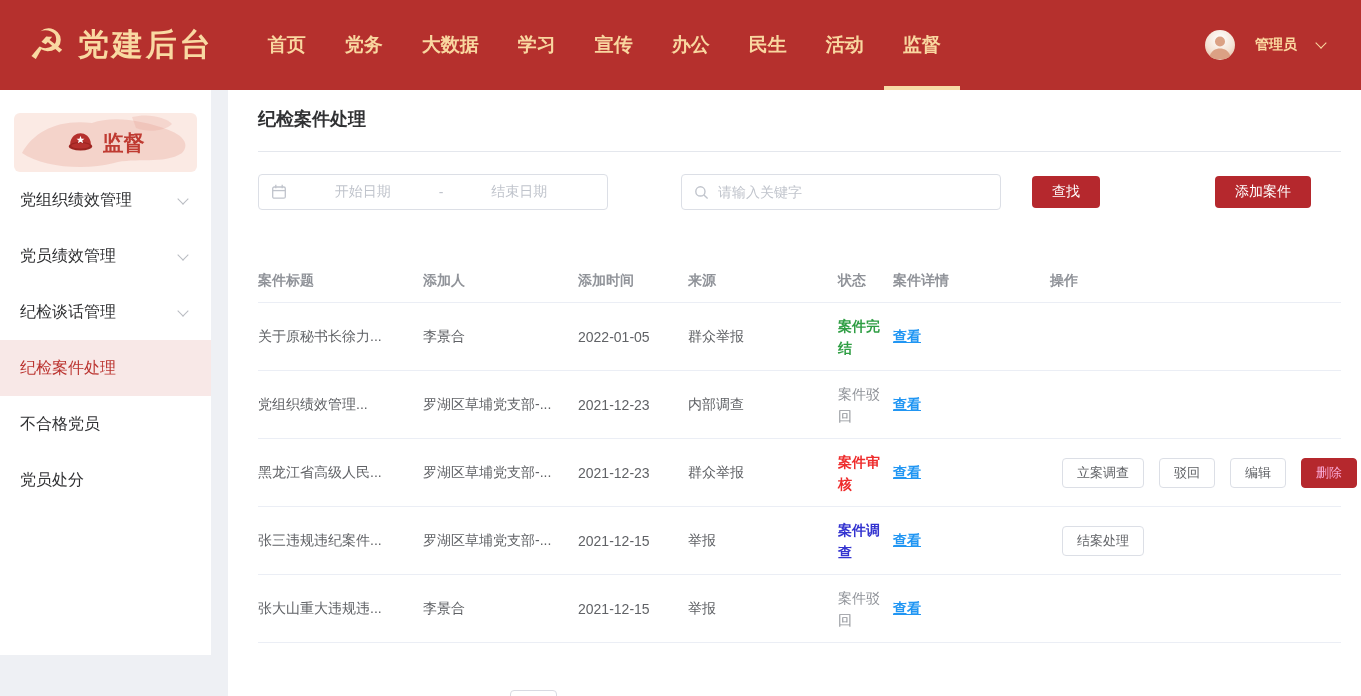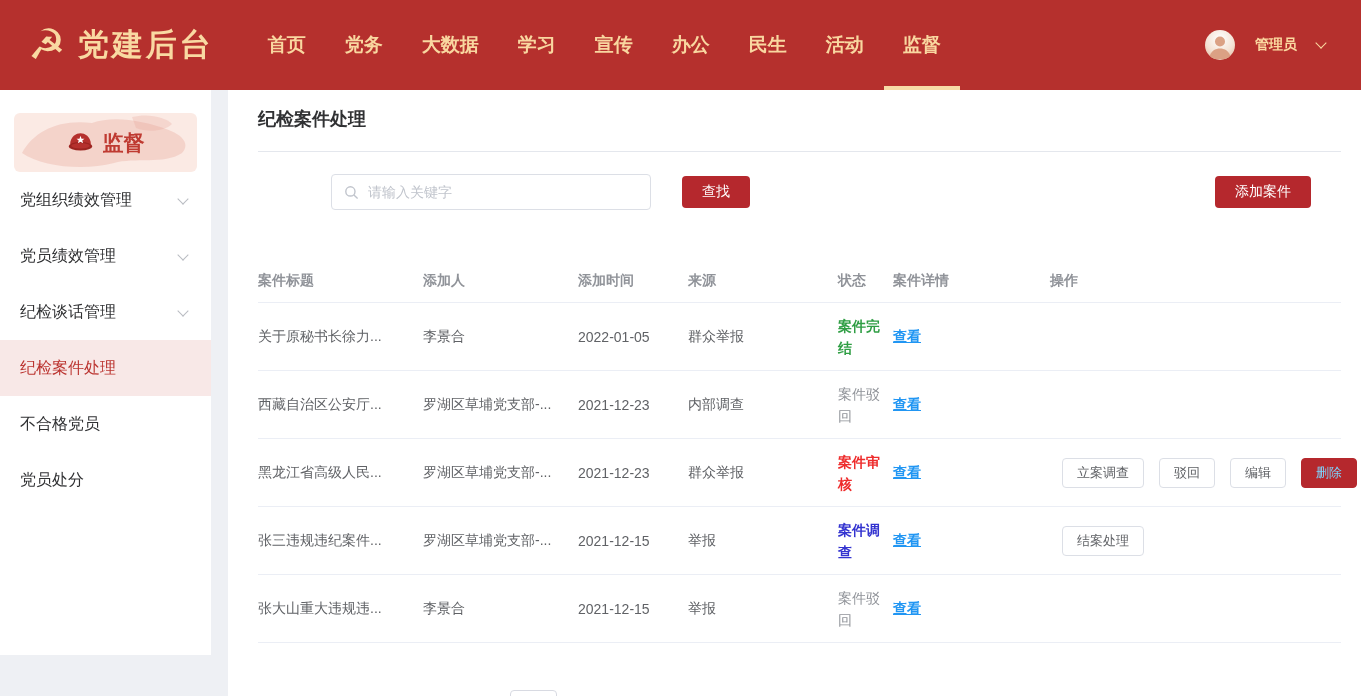--- a/index.html
+++ b/index.html
@@ -47,21 +47,21 @@
   
   .table{margin-top:50px;}
   .trow{display:grid;grid-template-columns:165px 155px 110px 150px 55px 157px 1fr;align-items:center;}
   .thead{height:42px;border-bottom:1px solid #ebeef5;color:#909399;font-size:14px;font-weight:bold;}
   .tr{height:67px;border-bottom:1px solid #ebeef5;font-size:14px;color:#606266;}
   .status{line-height:22px;display:inline-block;}
   .st-bold{font-weight:bold;}
   .view-link{color:#2196f3;font-weight:bold;text-decoration:underline;cursor:pointer;display:inline-block;}
   .ops{display:flex;gap:15px;align-items:center;padding-left:12px;}
   .btn-sm{height:30px;padding:0 14px;border:1px solid #dcdfe6;background:#fff;color:#606266;font-size:13px;border-radius:4px;cursor:pointer;font-family:inherit;white-space:nowrap;}
-  .btn-sm.danger{background:#b5282d;border-color:#b5282d;color:#7dd3fc;}
+  .btn-sm.danger{background:#b5282d;border-color:#b5282d;color:#f9a8d4;}
   
   .page-stub{position:absolute;left:510px;top:690px;width:47px;height:26px;background:#fff;border:1px solid #d8dae2;border-radius:4px;box-sizing:border-box;}
 </style>
 </head>
 <body>
 
 <div class="page">
 
   <header class="header">
     <div class="logo">
@@ -130,20 +130,33 @@
           <span>党员处分</span>
         </div>
       </div>
   </aside>
 
   <main class="content">
     <h1 class="page-title">纪检案件处理</h1>
     <div class="title-divider"></div>
 
     <div class="filters">
+      <div class="date-range">
+        <span style="display:inline-flex;">
+          <svg width="16" height="16" viewBox="0 0 16 16" fill="none" stroke="#c0c4cc" stroke-width="1.3">
+            <rect x="1.7" y="3" width="12.6" height="11.2" rx="1.5"></rect>
+            <line x1="4.8" y1="0.8" x2="4.8" y2="4.2"></line>
+            <line x1="11.2" y1="0.8" x2="11.2" y2="4.2"></line>
+            <line x1="1.7" y1="6.6" x2="14.3" y2="6.6"></line>
+          </svg>
+        </span>
+        <span class="ph grow">开始日期</span>
+        <span class="ph">-</span>
+        <span class="ph grow">结束日期</span>
+      </div>
 
       <div class="search-box">
         <span style="display:inline-flex;">
           <svg width="15" height="15" viewBox="0 0 15 15" fill="none" stroke="#c0c4cc" stroke-width="1.4">
             <circle cx="6.4" cy="6.4" r="4.6"></circle>
             <line x1="9.9" y1="9.9" x2="13.6" y2="13.6"></line>
           </svg>
         </span>
         <input placeholder="请输入关键字" style="">
       </div>
@@ -166,21 +179,21 @@
           <div class="trow tr">
             <span>关于原秘书长徐力...</span>
             <span>李景合</span>
             <span>2022-01-05</span>
             <span>群众举报</span>
             <span><span class="status st-bold" style="color: rgb(47, 158, 68);">案件完结</span></span>
             <span><a class="view-link">查看</a></span>
             <span class="ops"></span>
           </div>
           <div class="trow tr">
-            <span>西藏自治区公安厅...</span>
+            <span>党组织绩效管理...</span>
             <span>罗湖区草埔党支部-...</span>
             <span>2021-12-23</span>
             <span>内部调查</span>
             <span><span class="status" style="color: rgb(144, 147, 153);">案件驳回</span></span>
             <span><a class="view-link">查看</a></span>
             <span class="ops"></span>
           </div>
           <div class="trow tr">
             <span>黑龙江省高级人民...</span>
             <span>罗湖区草埔党支部-...</span>

